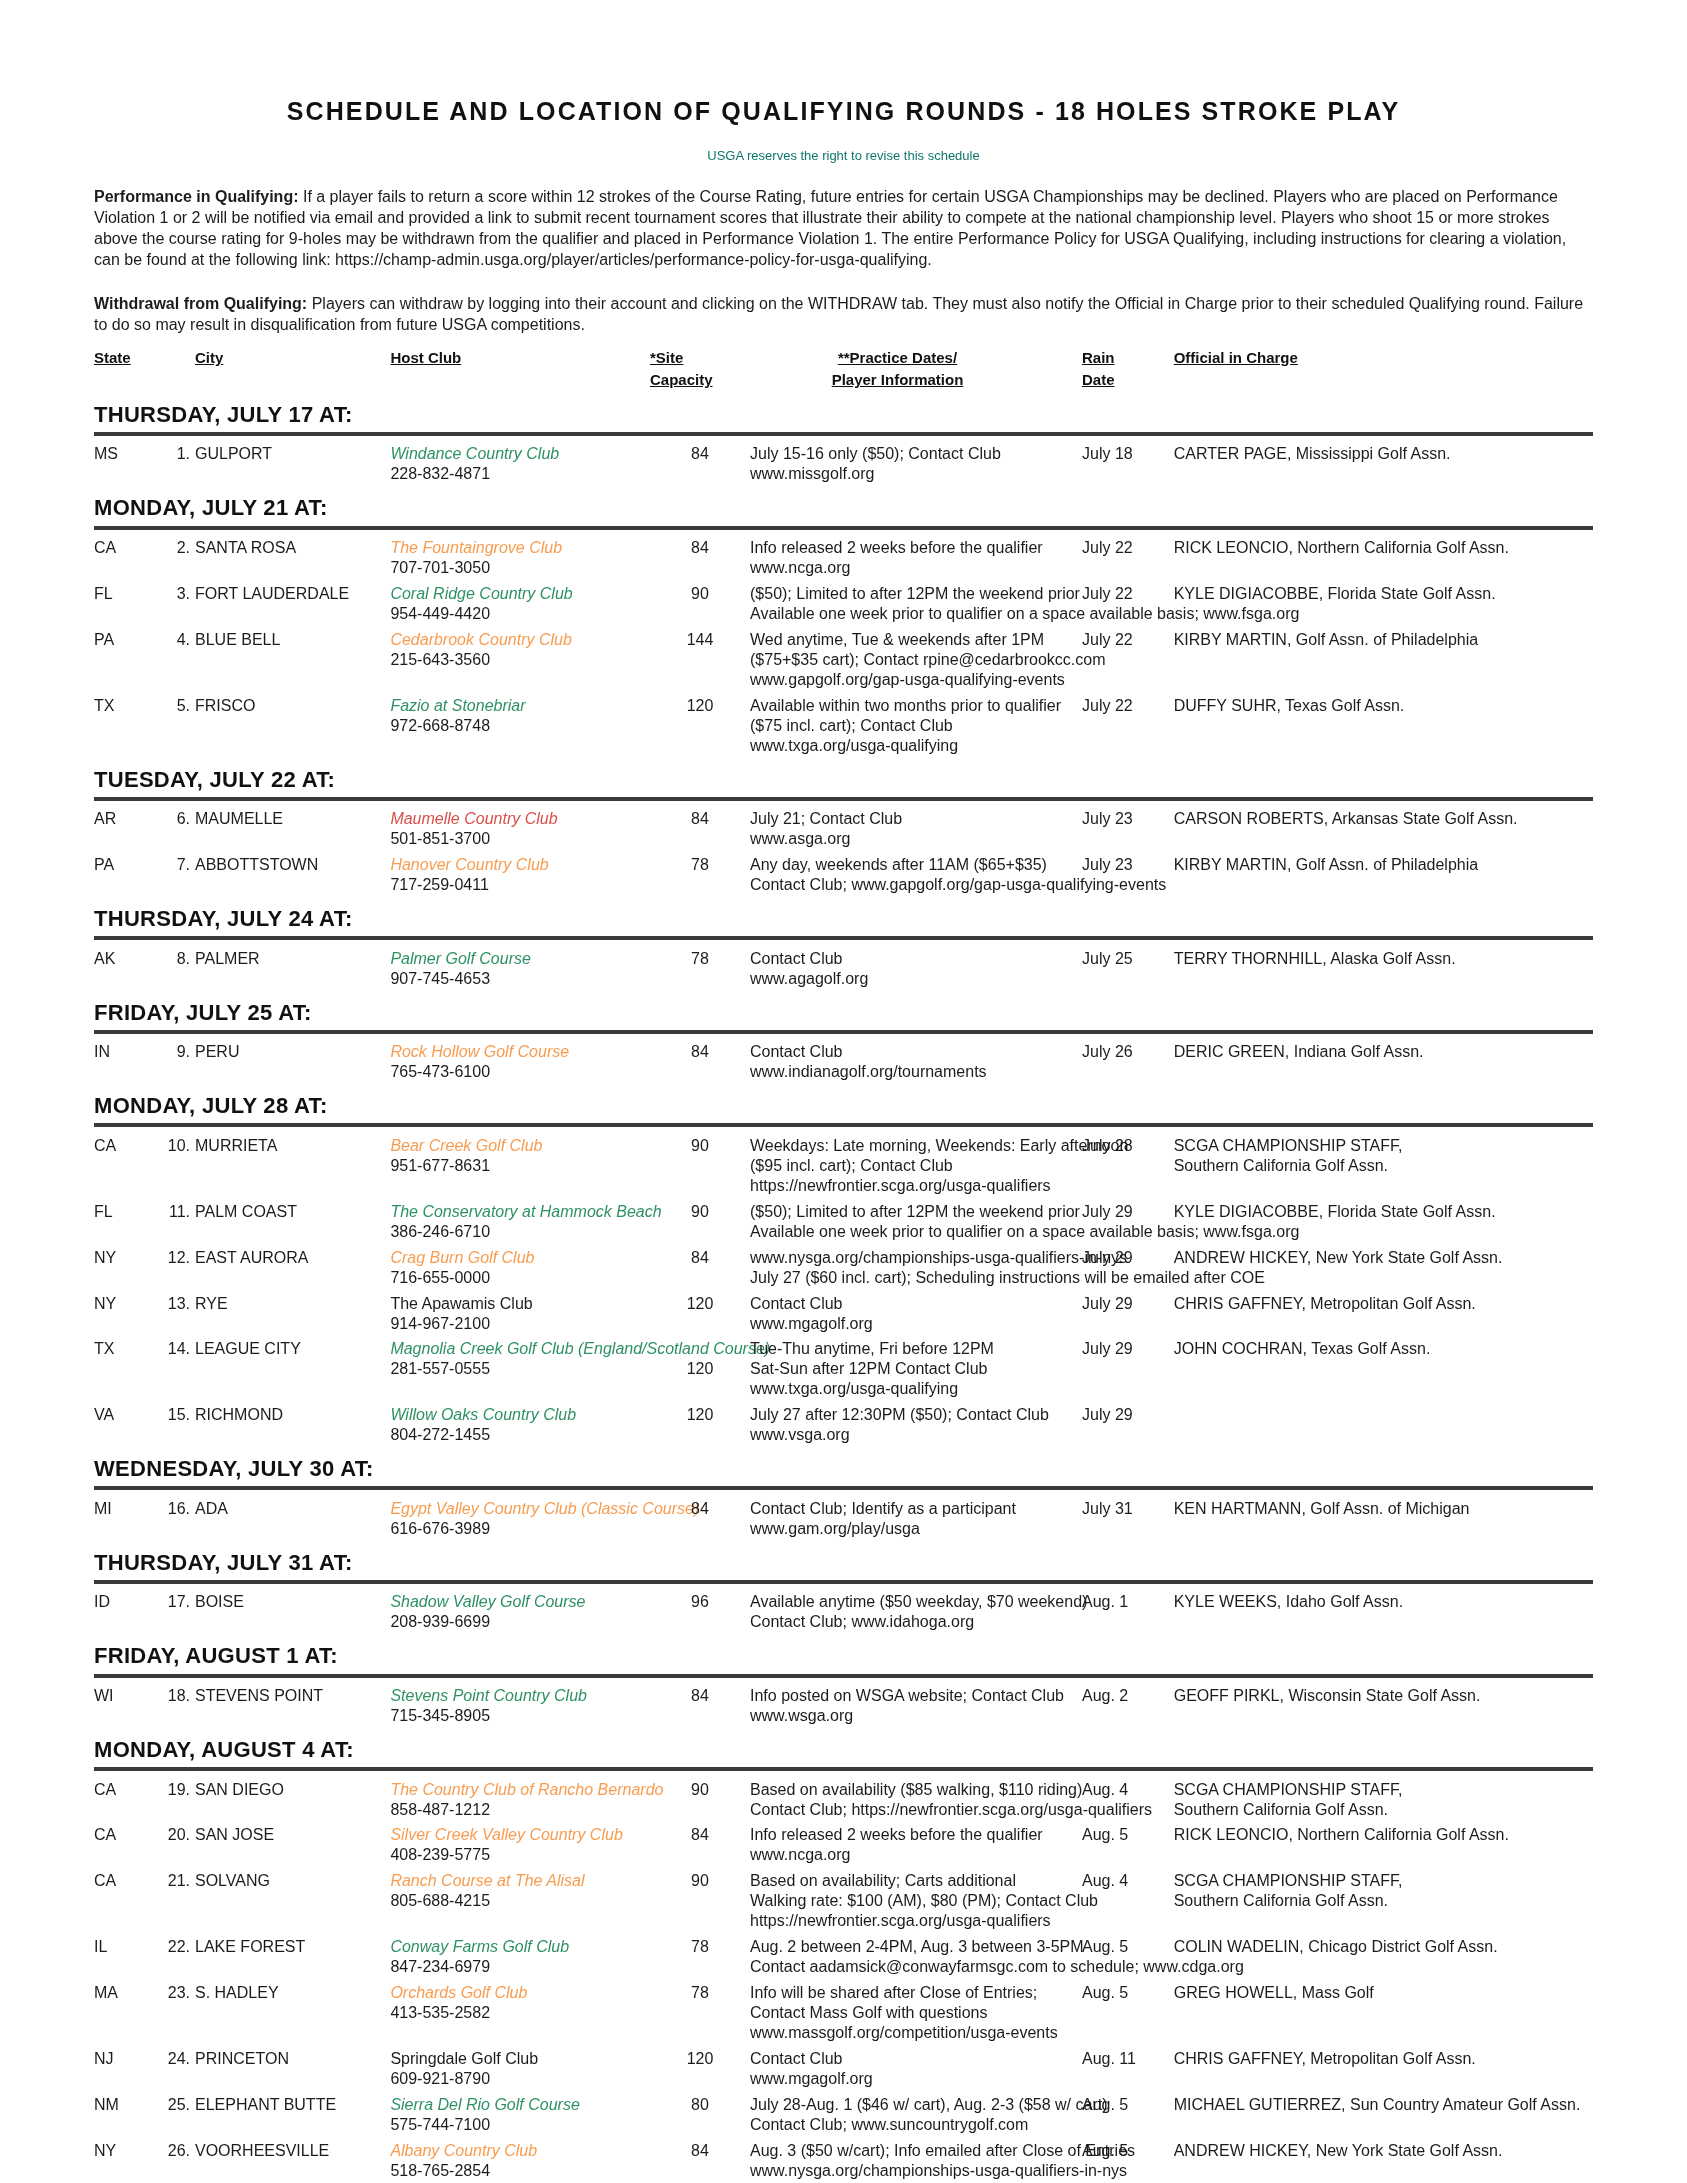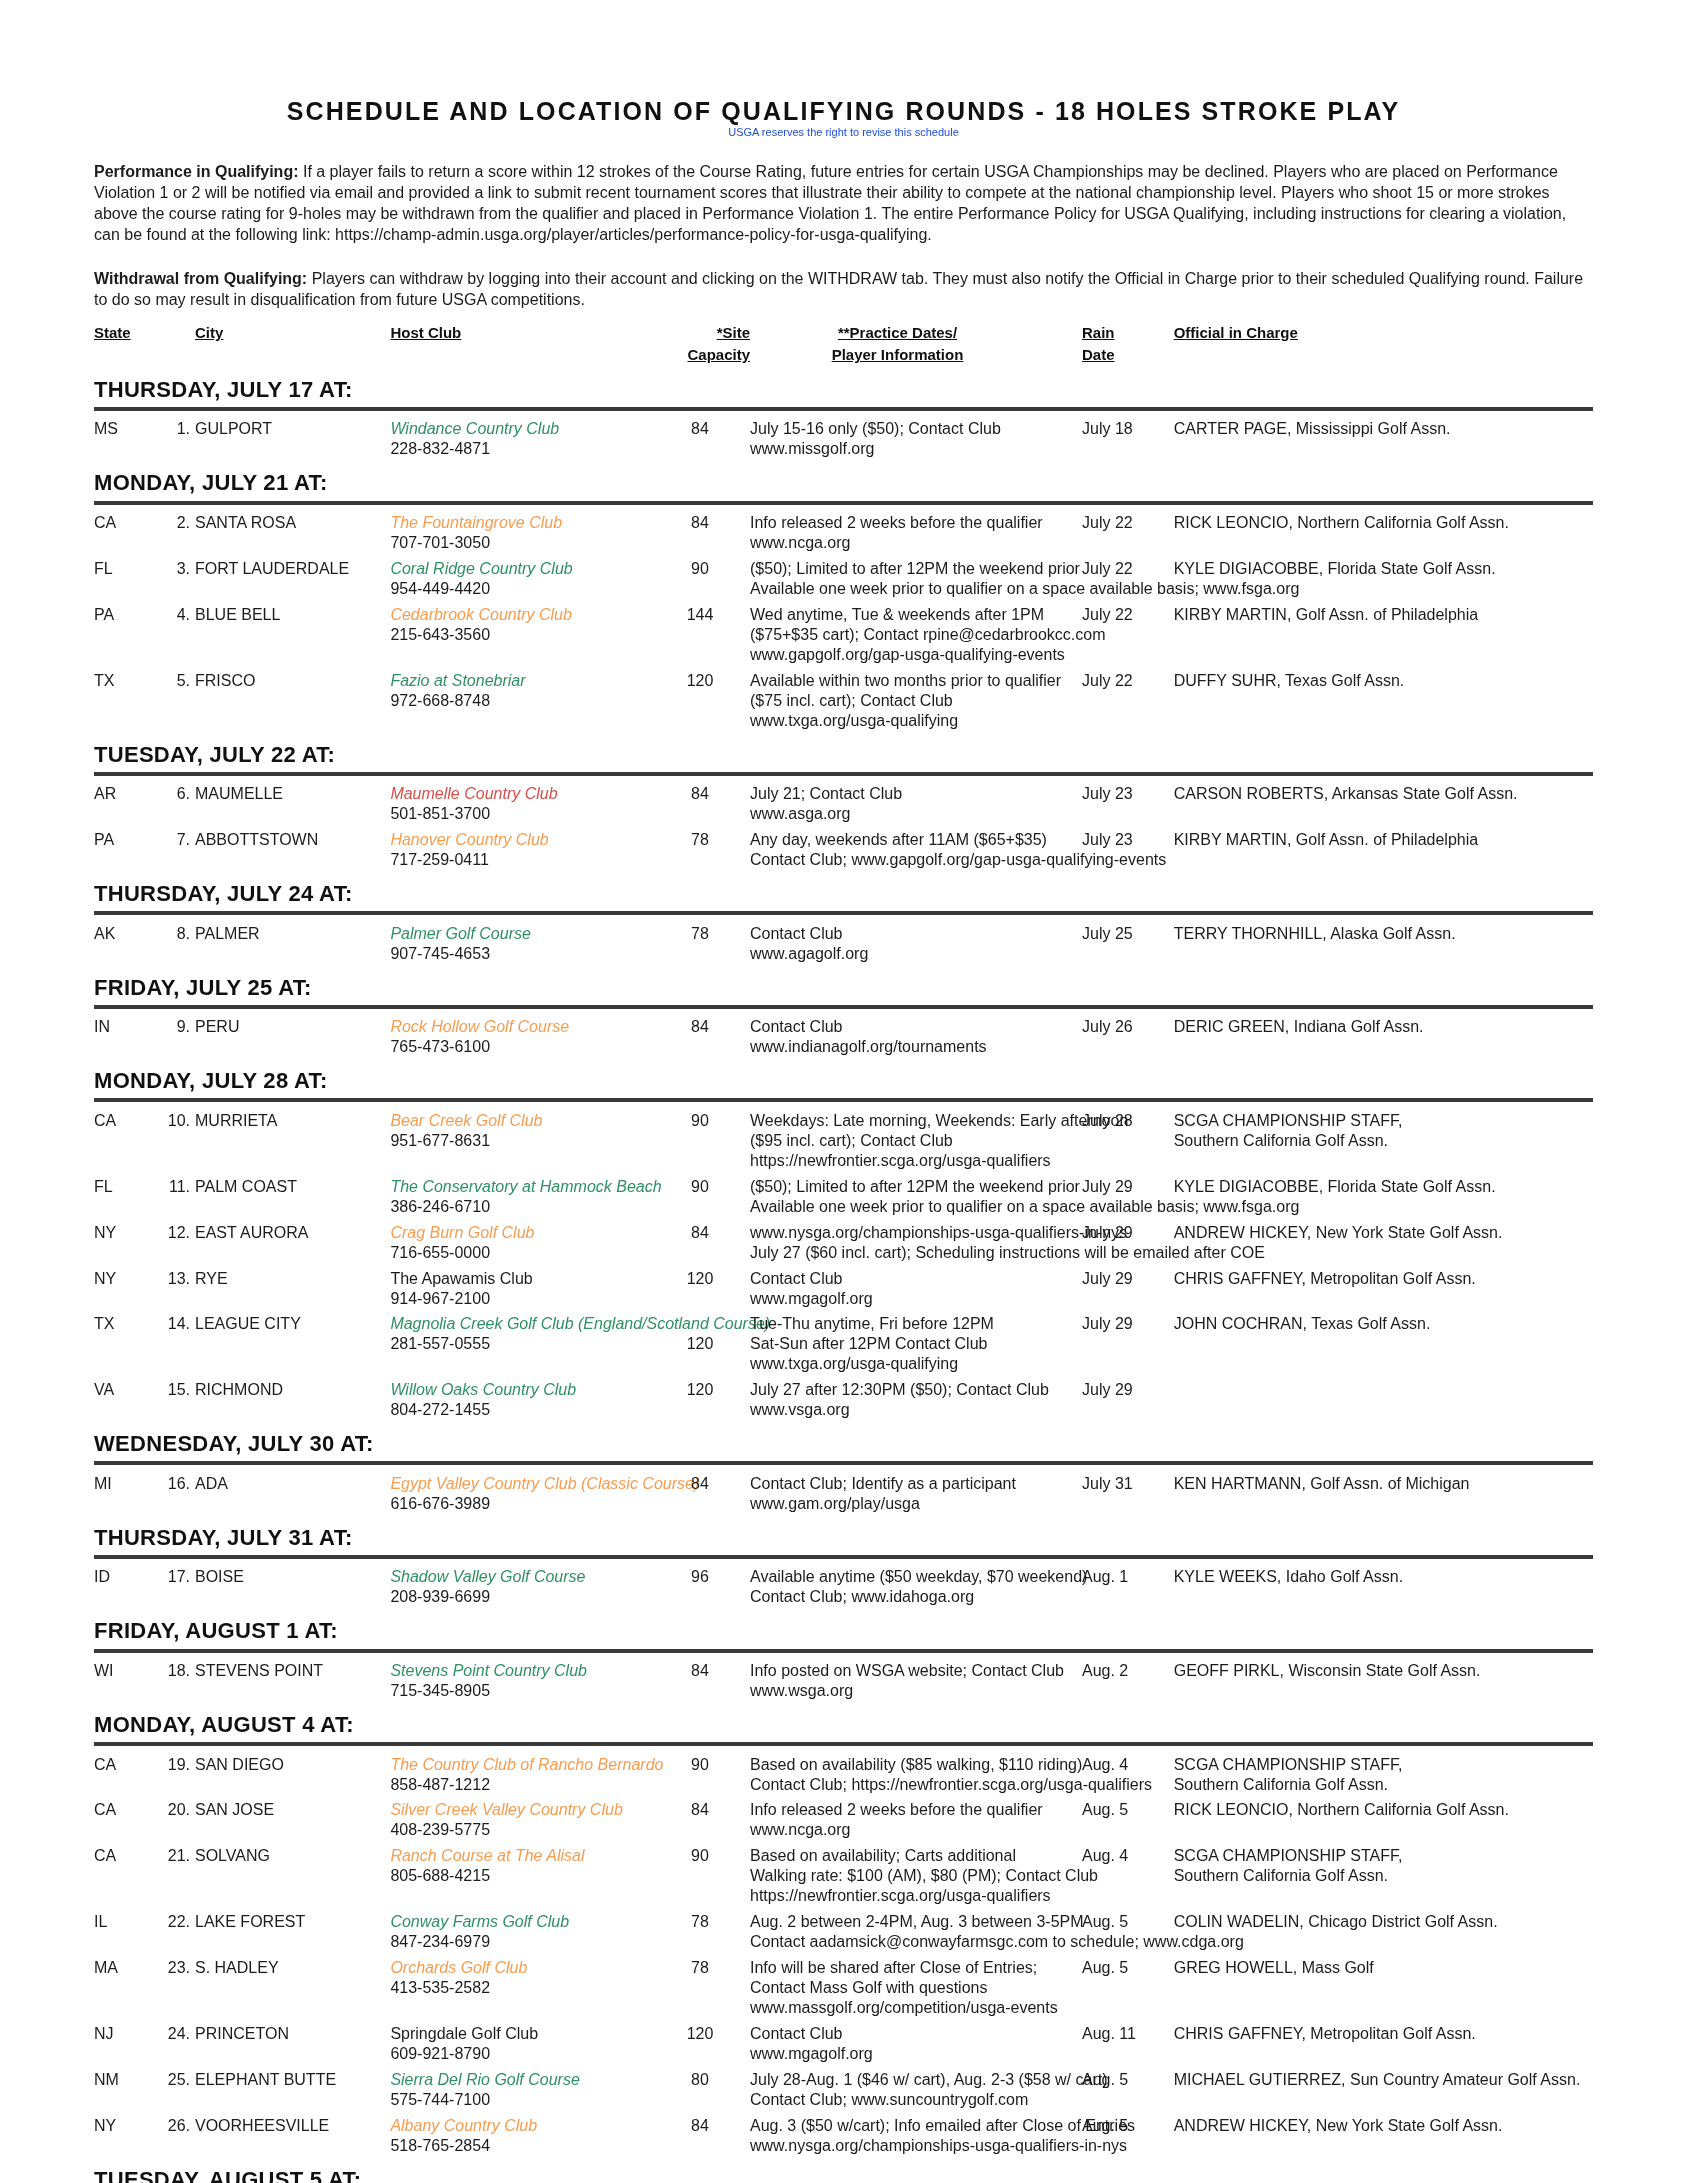--- a/index.html
+++ b/index.html
@@ -3,29 +3,29 @@
 <meta charset="utf-8">
 <style>
   * { margin:0; padding:0; box-sizing:border-box; }
   body { background:#888; }
   .page {
     width:1687px; height:2183px; margin:0 auto; background:#ffffff;
     font-family:Liberation Sans, sans-serif; color:#1c1c1c;
     padding:8px 94px; overflow:hidden; position:relative;
   }
   .title { margin-top:89px; text-align:center; font-size:25px; font-weight:700; letter-spacing:2.1px; color:#111; }
-  .subtitle { text-align:center; font-size:11px; margin-top:0; color:#1d4ed8; }
+  .subtitle { text-align:center; font-size:13px; margin-top:22px; color:#0f766e; }
   .intro { font-size:16px; line-height:21px; margin-top:23px; text-align:left; }
   .intro .b { font-weight:700; }
   
   .colheads { display:grid; grid-template-columns:96px 197px 263px 100px 295px 122px 1fr; margin-top:11.8px; font-size:15px; font-weight:700; line-height:22px; color:#111; }
   .colheads .u { text-decoration:underline; }
   .ch-city { padding-left:5px; }
   .ch-club { padding-left:3.4px; }
-  .ch-cap { text-align:right; }
+  .ch-cap { text-align:left; }
   .ch-practice { text-align:center; }
   .ch-rain { padding-left:37px; }
   .ch-official { padding-left:6.7px; }
   
   .day-header { font-size:22px; font-weight:700; letter-spacing:0.3px; margin:11px 0 4.2px; color:#111; }
   .rule { height:2.5px; border-top:3.4px solid #3a3a3a; border-bottom:1.7px solid #3a3a3a; margin-bottom:8.4px; }
   .row { display:grid; grid-template-columns:69px 27px 197px 263px 100px 295px 122px 1fr; font-size:16px; line-height:20px; margin-bottom:5.9px; }
   .row .c > div { white-space:nowrap; }
   .num { text-align:right; }
   .city { padding-left:5px; white-space:nowrap; }

